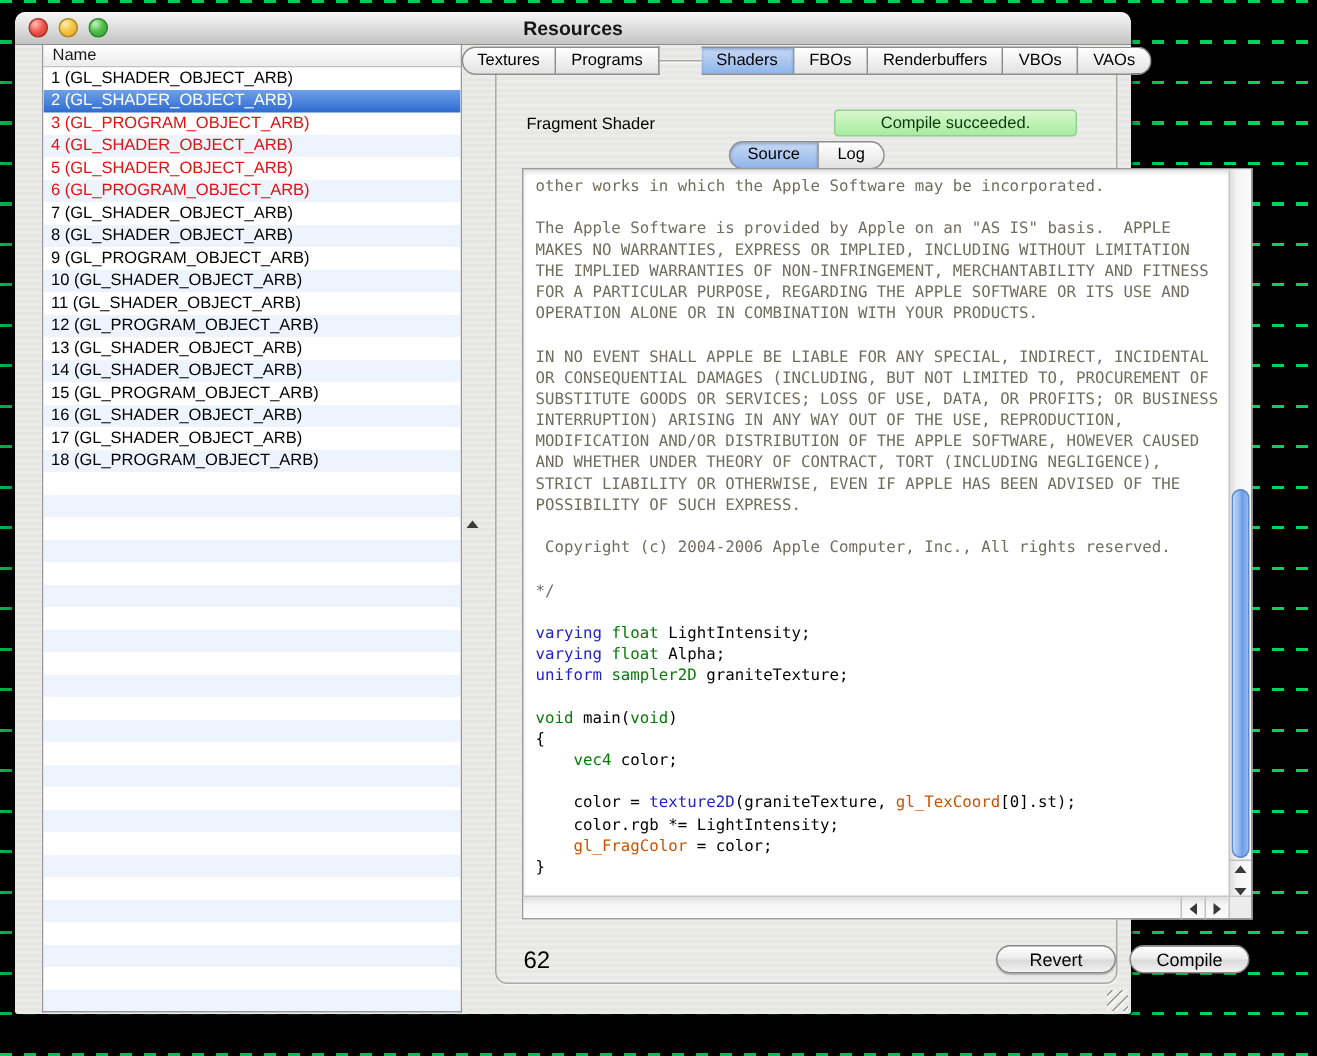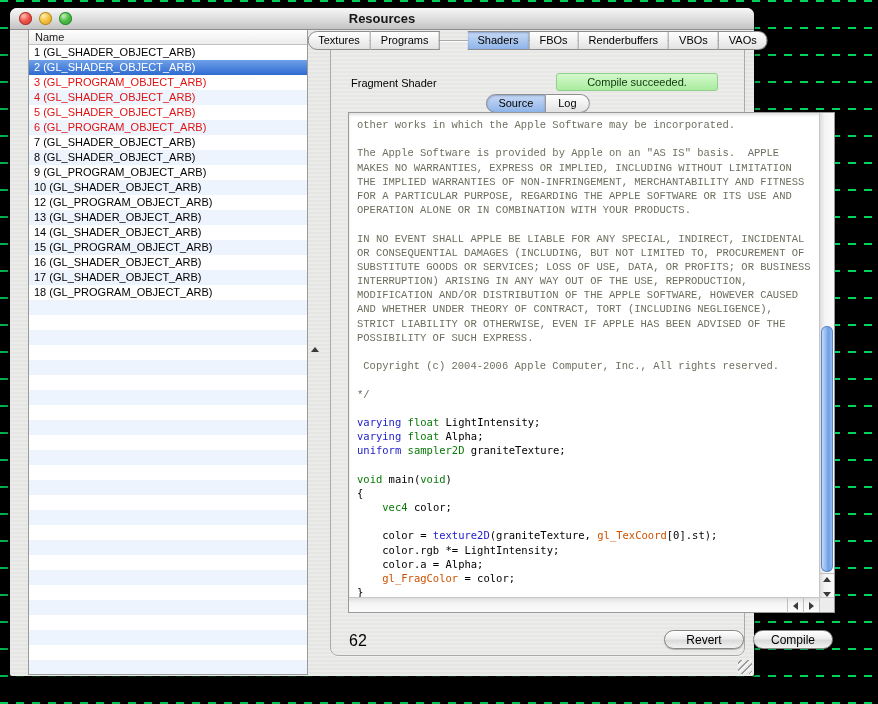--- a/index.html
+++ b/index.html
@@ -122,21 +122,21 @@
     background:#fff; border:1px solid #9a9a9a;
     box-shadow:inset 0 2px 3px rgba(0,0,0,.12);
   }
   .code{
     position:absolute; left:0; top:0; right:15px; bottom:15px; overflow:hidden;
     padding:4px 0 0 8px;
     font-family:"DejaVu Sans Mono", monospace;
     font-size:10.5px; line-height:14.2px; color:#000;
   }
   .code-line{ height:14.2px; white-space:pre; }
-  .tok-c{ color:#6e6e5f;font-family:Liberation Mono, monospace; }
+  .tok-c{ color:#6e6e5f; }
   .tok-k{ color:#2222cc; }
   .tok-t{ color:#087a08; }
   .tok-b{ color:#cc5200; }
   .tok-p{ color:#000;margin-top:16px; }
 
   
   .vscroll{
     position:absolute; top:0; right:0; width:15px; bottom:15px;
     background:linear-gradient(90deg,#dedede,#f4f4f4 35%,#fbfbfb);
     border-left:1px solid #c6c6c6;
@@ -204,20 +204,21 @@
         <div class="row normal">1 (GL_SHADER_OBJECT_ARB)</div>
         <div class="row selected">2 (GL_SHADER_OBJECT_ARB)</div>
         <div class="row error">3 (GL_PROGRAM_OBJECT_ARB)</div>
         <div class="row error">4 (GL_SHADER_OBJECT_ARB)</div>
         <div class="row error">5 (GL_SHADER_OBJECT_ARB)</div>
         <div class="row error">6 (GL_PROGRAM_OBJECT_ARB)</div>
         <div class="row normal">7 (GL_SHADER_OBJECT_ARB)</div>
         <div class="row normal">8 (GL_SHADER_OBJECT_ARB)</div>
         <div class="row normal">9 (GL_PROGRAM_OBJECT_ARB)</div>
         <div class="row normal">10 (GL_SHADER_OBJECT_ARB)</div>
+        <div class="row normal">11 (GL_SHADER_OBJECT_ARB)</div>
         <div class="row normal">12 (GL_PROGRAM_OBJECT_ARB)</div>
         <div class="row normal">13 (GL_SHADER_OBJECT_ARB)</div>
         <div class="row normal">14 (GL_SHADER_OBJECT_ARB)</div>
         <div class="row normal">15 (GL_PROGRAM_OBJECT_ARB)</div>
         <div class="row normal">16 (GL_SHADER_OBJECT_ARB)</div>
         <div class="row normal">17 (GL_SHADER_OBJECT_ARB)</div>
         <div class="row normal">18 (GL_PROGRAM_OBJECT_ARB)</div>
       </div>
   </div>
   <div class="list-hint">
@@ -270,21 +271,20 @@
           <div class="code-line"><span class="tok-k">varying</span><span class="tok-p"> </span><span class="tok-t">float</span><span class="tok-p"> LightIntensity;</span></div>
           <div class="code-line"><span class="tok-k">varying</span><span class="tok-p"> </span><span class="tok-t">float</span><span class="tok-p"> Alpha;</span></div>
           <div class="code-line"><span class="tok-k">uniform</span><span class="tok-p"> </span><span class="tok-t">sampler2D</span><span class="tok-p"> graniteTexture;</span></div>
           <div class="code-line">&nbsp;</div>
           <div class="code-line"><span class="tok-t">void</span><span class="tok-p"> main(</span><span class="tok-t">void</span><span class="tok-p">)</span></div>
           <div class="code-line"><span class="tok-p">{</span></div>
           <div class="code-line"><span class="tok-p">    </span><span class="tok-t">vec4</span><span class="tok-p"> color;</span></div>
           <div class="code-line">&nbsp;</div>
           <div class="code-line"><span class="tok-p">    color = </span><span class="tok-k">texture2D</span><span class="tok-p">(graniteTexture, </span><span class="tok-b">gl_TexCoord</span><span class="tok-p">[0].st);</span></div>
           <div class="code-line"><span class="tok-p">    color.rgb *= LightIntensity;</span></div>
-          <div class="code-line"><span class="tok-p">    color.a = Alpha;</span></div>
           <div class="code-line"><span class="tok-p">    </span><span class="tok-b">gl_FragColor</span><span class="tok-p"> = color;</span></div>
           <div class="code-line"><span class="tok-p">}</span></div>
         </div>
 
       <div class="vscroll">
         <div class="vthumb"></div>
         <div class="varrowbox">
           <div class="sarrow">
             <div class="tri tri-up"></div>
           </div>

